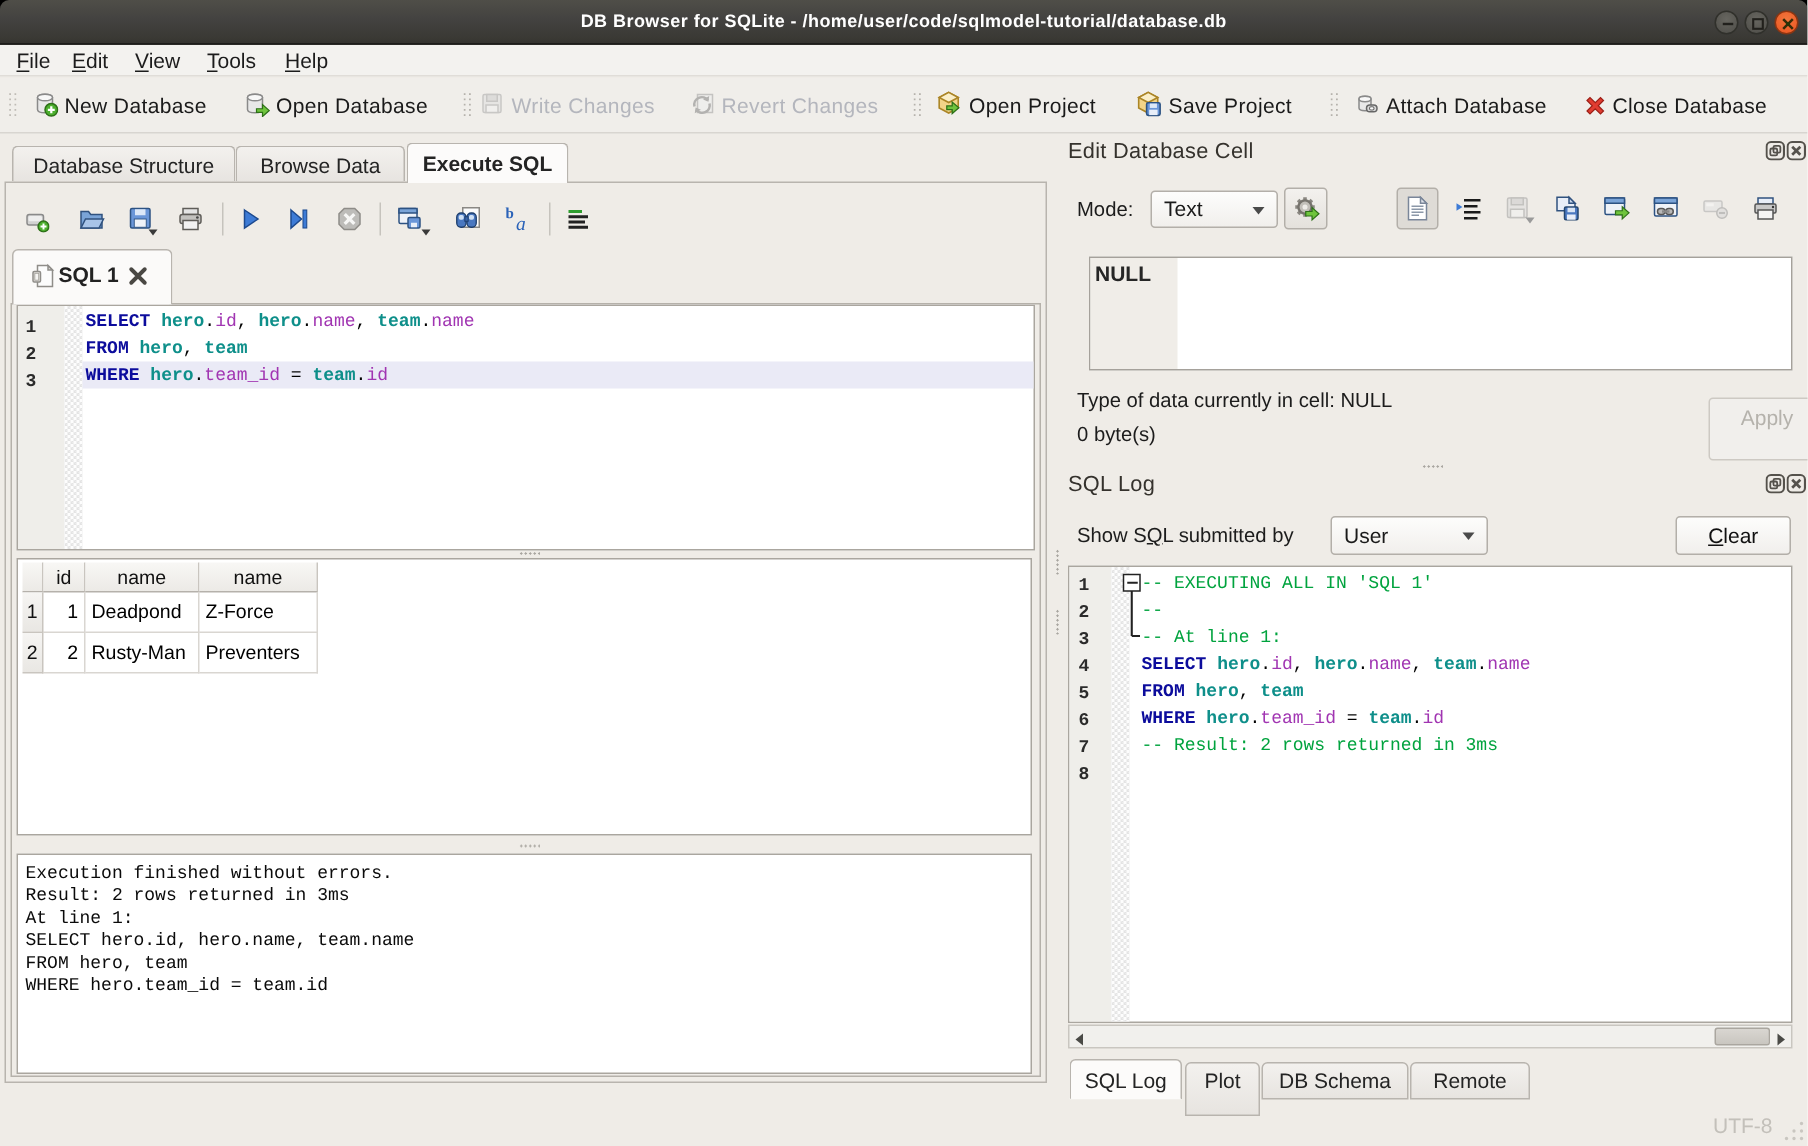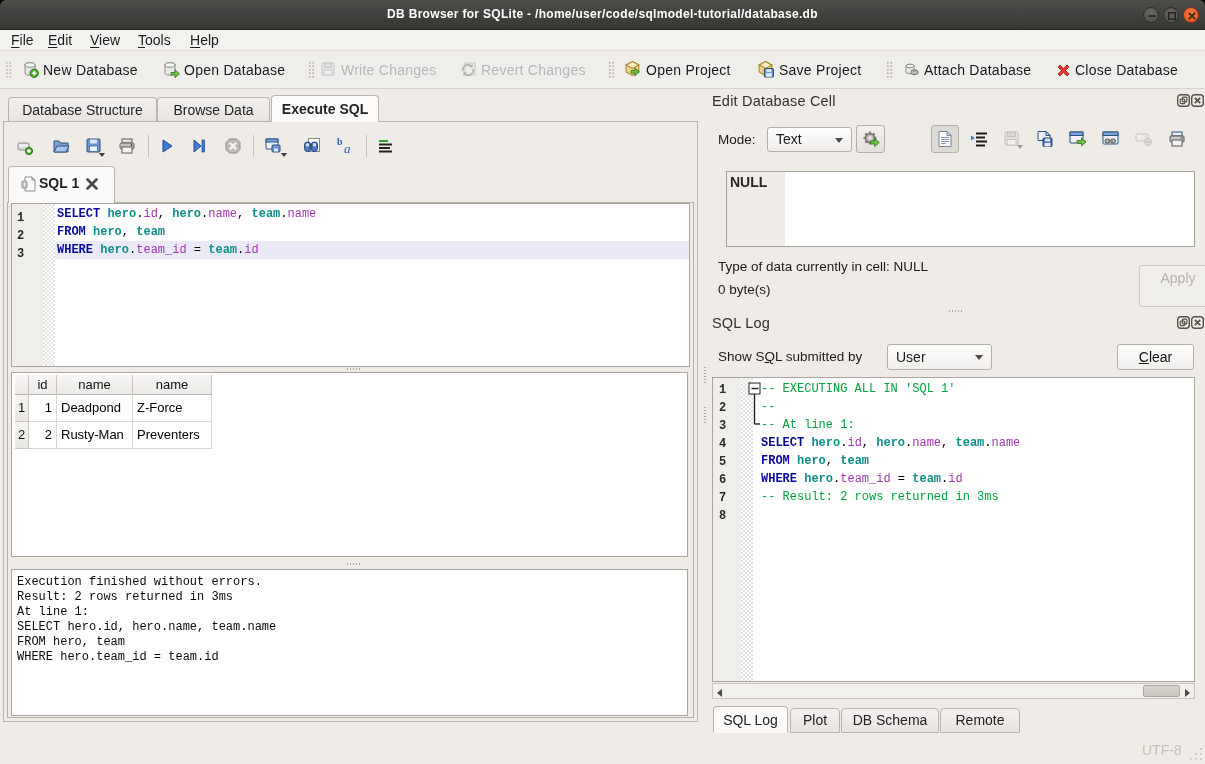--- a/index.html
+++ b/index.html
@@ -454,21 +454,21 @@
 </div>
 </div>
 
 <div class="sbar" style="left:712px; top:683px; width:483px; height:16px;">
   <div class="abs" style="left:4px; top:5px; width:0; height:0; border-top:4px solid transparent; border-bottom:4px solid transparent; border-right:5px solid #4a4a46;"></div>
   <div class="abs" style="right:4px; top:5px; width:0; height:0; border-top:4px solid transparent; border-bottom:4px solid transparent; border-left:5px solid #4a4a46;"></div>
   <div class="sthumb" style="left:430px; top:1px; width:37px; height:12px;"></div>
 </div>
 
 <div class="btab active" style="left:713px; top:706px; width:75px; height:27px; line-height:26px; z-index:2;">SQL Log</div>
-<div class="btab" style="left:790px; top:708px; width:50px; height:25px; line-height:23px;">Plot</div>
+<div class="btab" style="left:790px; top:708px; width:50px; height:36px; line-height:23px;">Plot</div>
 <div class="btab" style="left:841px; top:708px; width:98px; height:25px; line-height:23px;">DB Schema</div>
 <div class="btab" style="left:940px; top:708px; width:80px; height:25px; line-height:23px;">Remote</div>
 
 <svg class="abs" style="left:1189px; top:747px;" width="14" height="14" viewBox="0 0 14 14">
     <g fill="#c9c6c0">
       <circle cx="12" cy="2" r="1.1"></circle>
       <circle cx="7" cy="7" r="1.1"></circle>
       <circle cx="12" cy="7" r="1.1"></circle>
       <circle cx="2" cy="12" r="1.1"></circle>
       <circle cx="7" cy="12" r="1.1"></circle>

